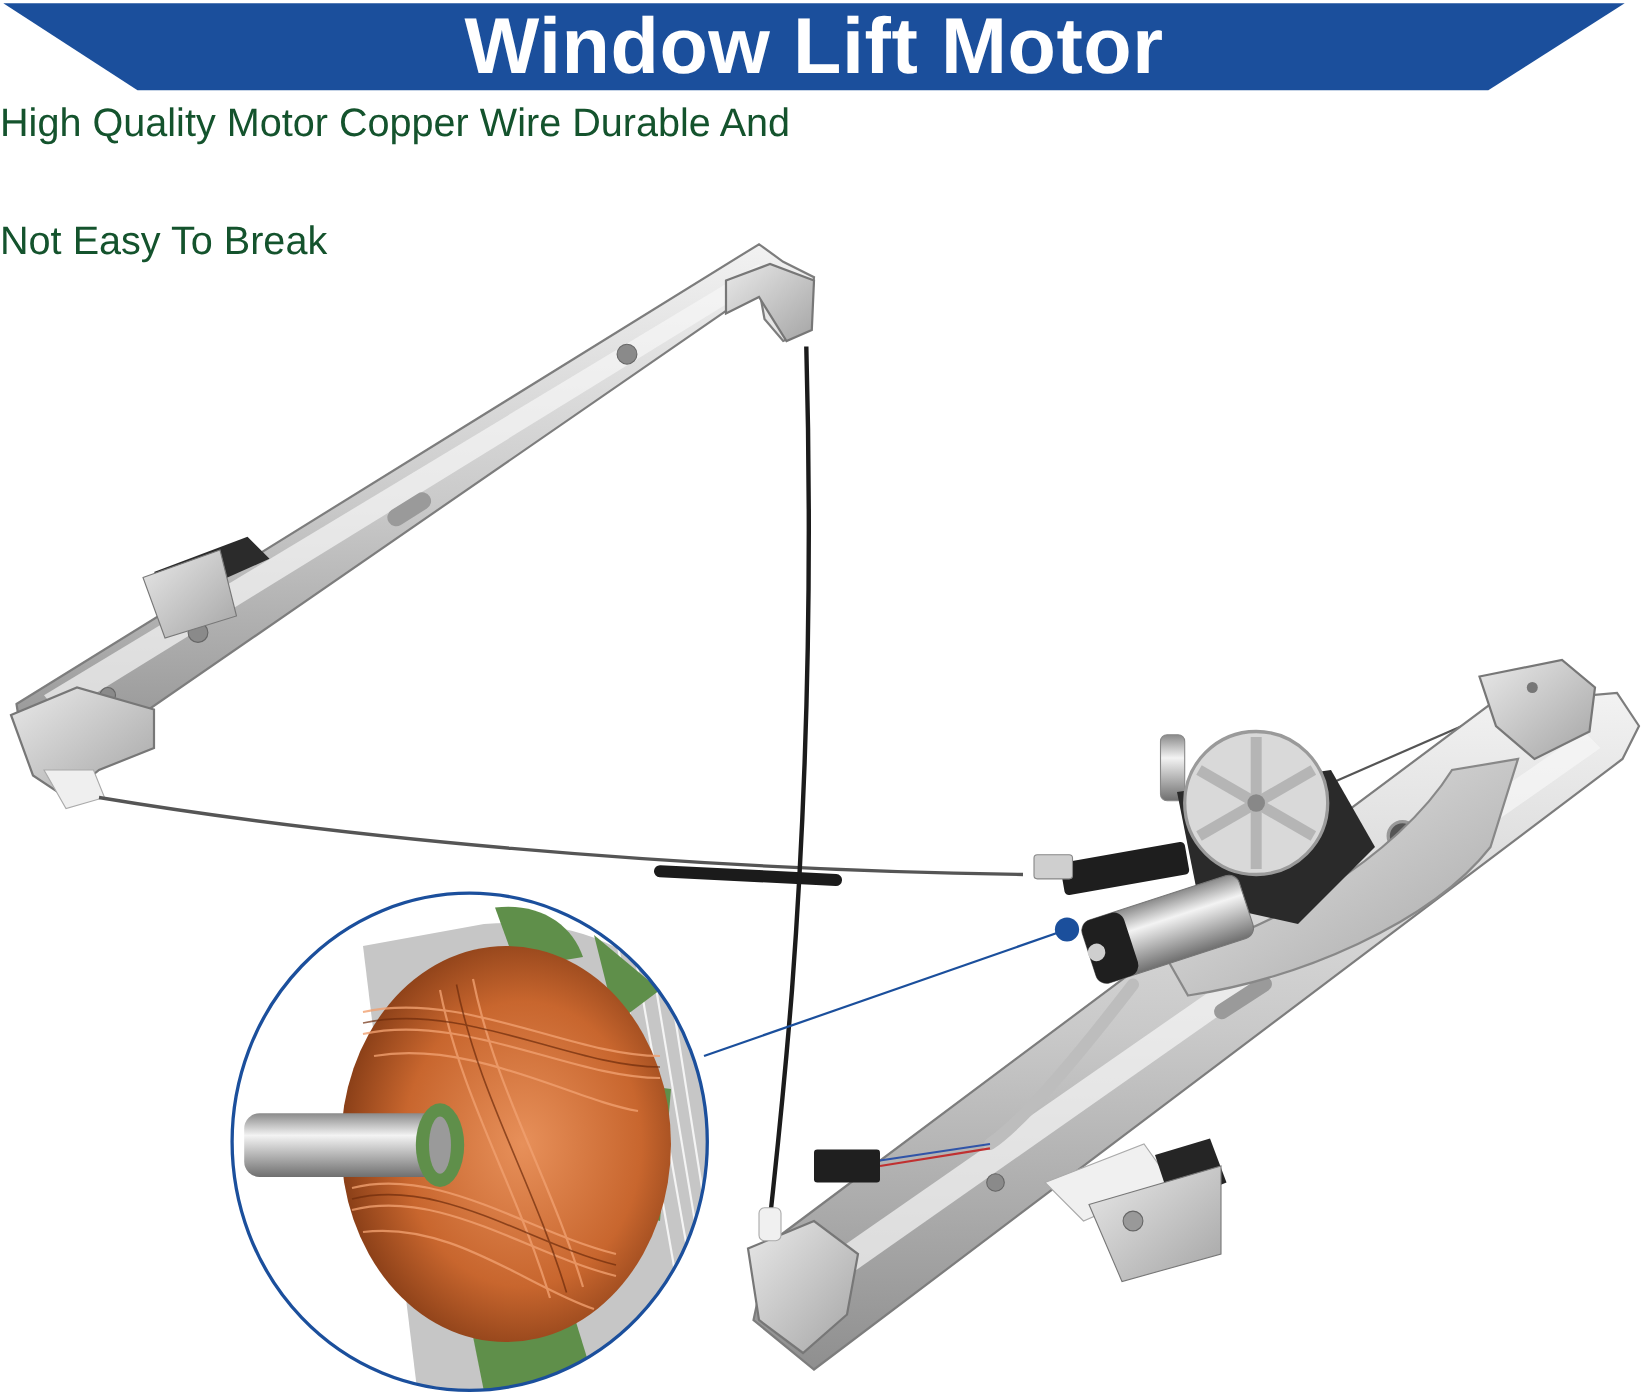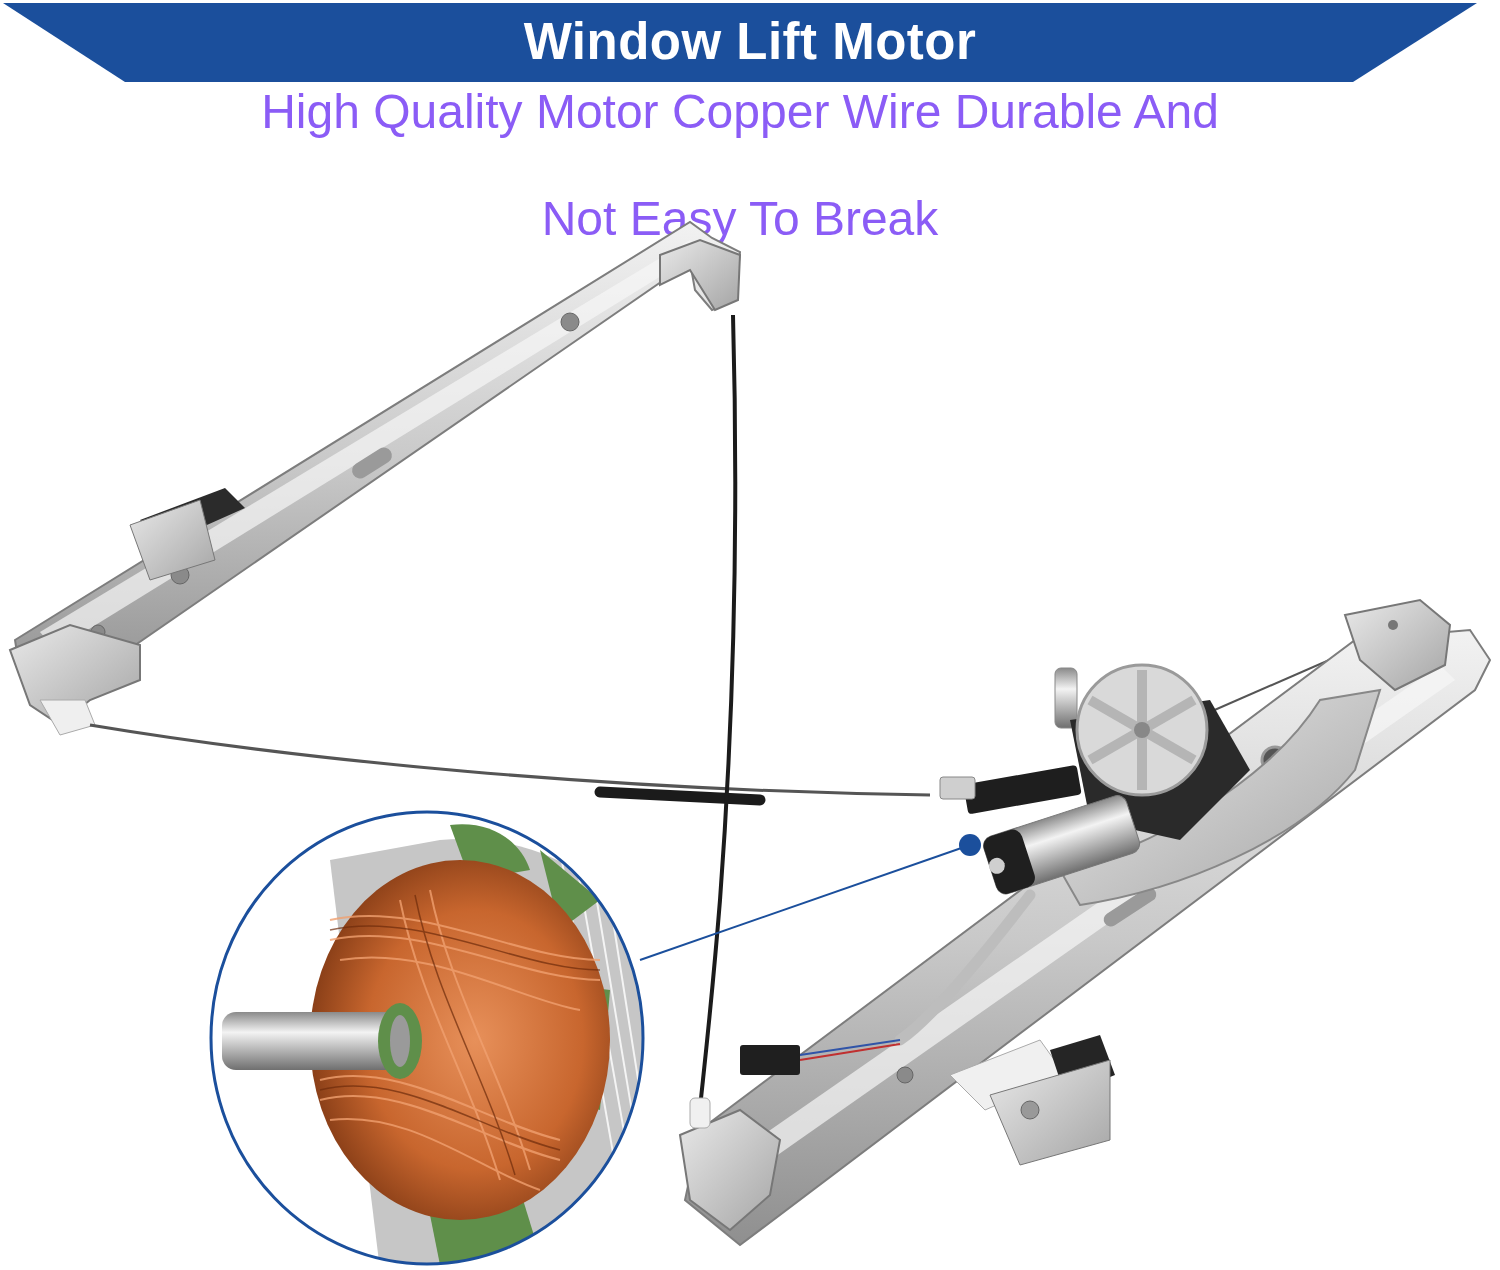--- a/index.html
+++ b/index.html
@@ -1,25 +1,25 @@
 <!DOCTYPE html>
 <html><head>
 <meta charset="utf-8">
 <style>
   html, body { margin: 0; padding: 0; background: #ffffff; }
   body { width: 1500px; height: 1270px; position: relative; overflow: hidden; font-family: "Liberation Sans", sans-serif; }
   .banner { position: absolute; left: 0; top: 0; width: 1500px; height: 90px; }
   .banner-title {
     position: absolute; left: 0; top: 4px; width: 1480px; text-align: center;
     color: #ffffff; font-family: "Liberation Sans", sans-serif; font-weight: bold;
-    font-size: 51px; line-height: 76px; letter-spacing: 0.5px; margin-left: 10px;
+    font-size: 72px; line-height: 76px; letter-spacing: 0.5px;
   }
   .subtitle {
-    position: absolute; left: 0; width: 1480px; text-align: center;
-    color: #8b5cf6; font-family: "Liberation Sans", sans-serif; font-size: 48px; line-height: 44px;
+    position: absolute; left: 0; width: 1480px; 
+    color: #14532d; font-family: "Liberation Sans", sans-serif; font-size: 36px; line-height: 44px;
   }
   .sub1 { top: 90px; }
   .sub2 { top: 157px; margin-top: 40px; }
   .product { position: absolute; left: 0; top: 0; width: 1500px; height: 1270px; }
 </style>
 </head>
 <body>
 
 <div class="banner">
   <svg width="1500" height="90" viewBox="0 0 1500 90">

